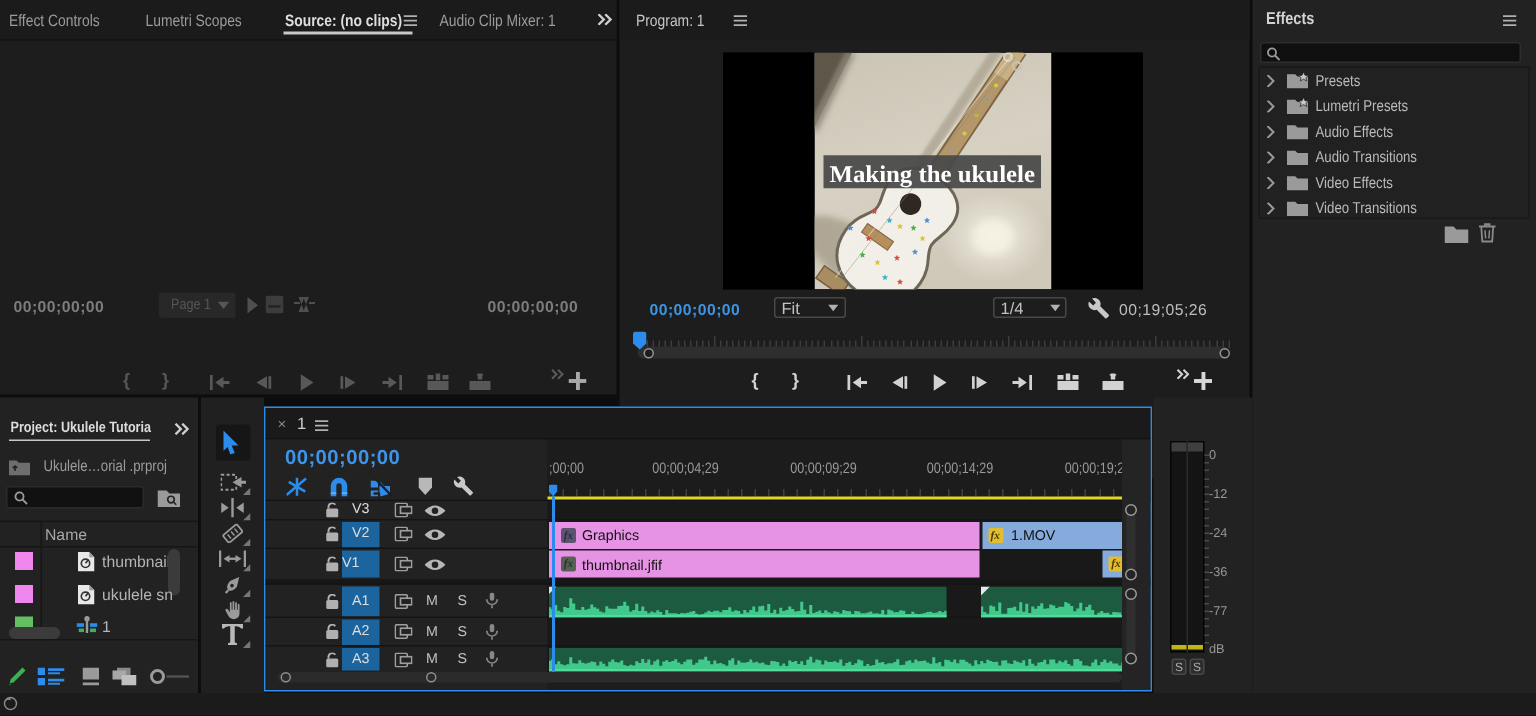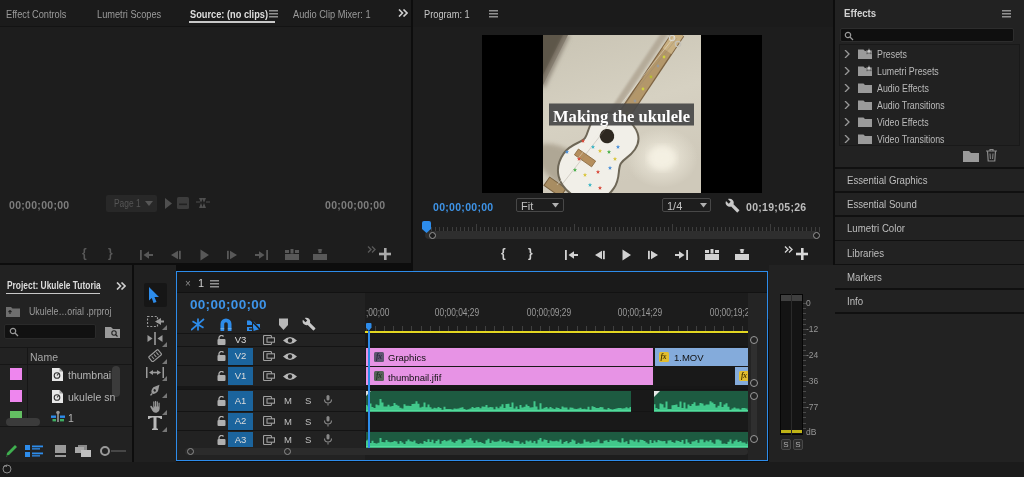--- a/index.html
+++ b/index.html
@@ -211,21 +211,21 @@
         <path d="M0 0 L7 0 L3.5 4.5 Z" fill="#b0b0b0"></path>
       </svg>
     <div class="abs" style="left:249px;top:198px;width:49px;height:14px;border:1px solid #484848;border-radius:2px;"></div>
       <span class="abs" style="left:254px;top:200px;color:#c2c2c2;font-size:11px;">1/4</span>
     <svg class="abs" style="left:287px;top:203px;" width="7" height="4.5">
         <path d="M0 0 L7 0 L3.5 4.5 Z" fill="#b0b0b0"></path>
       </svg>
     <svg class="abs" style="left:312px;top:198px;" width="15" height="15" viewBox="0 0 24 24">
         <path fill="#c8c8c8" d="M22.7 19l-9.1-9.1c.9-2.3.4-5-1.5-6.9-2-2-5-2.4-7.4-1.3L9 6 6 9 1.6 4.7C.4 7.1.9 10.1 2.9 12.1c1.9 1.9 4.6 2.4 6.9 1.5l9.1 9.1c.4.4 1 .4 1.4 0l2.3-2.3c.5-.4.5-1.1.1-1.4z"></path>
       </svg>
-    <span class="abs" style="left:333px;top:201px;color:#bdbdbd;font-size:10.5px;font-weight:bold;letter-spacing:0.3px;">00;19;05;26</span>
+    <span class="abs" style="left:333px;top:201px;color:#bdbdbd;font-size:10.5px;font-weight:normal;letter-spacing:0.3px;">00;19;05;26</span>
 
     <div class="abs" id="prg-ticks" style="left:14px;top:224px;width:392px;height:8px;">
         <div class="abs" style="left:0.0px;top:3px;width:1px;height:5px;background:#3d3d3d;"></div>
         <div class="abs" style="left:4.1px;top:3px;width:1px;height:5px;background:#3d3d3d;"></div>
         <div class="abs" style="left:8.2px;top:3px;width:1px;height:5px;background:#3d3d3d;"></div>
         <div class="abs" style="left:12.2px;top:3px;width:1px;height:5px;background:#3d3d3d;"></div>
         <div class="abs" style="left:16.3px;top:3px;width:1px;height:5px;background:#3d3d3d;"></div>
         <div class="abs" style="left:20.4px;top:3px;width:1px;height:5px;background:#3d3d3d;"></div>
         <div class="abs" style="left:24.5px;top:3px;width:1px;height:5px;background:#3d3d3d;"></div>
         <div class="abs" style="left:28.6px;top:3px;width:1px;height:5px;background:#3d3d3d;"></div>
@@ -432,35 +432,20 @@
         <span class="abs c" style="left:37px;top:88px;color:#bababa;font-size:10.5px;">Video Transitions</span>
       </div>
     <svg class="abs" style="left:128px;top:149px;" width="16" height="13">
         <path d="M0 2 L6 2 L8 4 L16 4 L16 13 L0 13 Z" fill="#9a9a9a"></path>
       </svg>
     <svg class="abs" style="left:150px;top:148px;" width="13" height="14" viewBox="0 0 13 14">
         <path d="M1 3 L12 3 M5 3 L5 1.5 L8 1.5 L8 3 M2.5 3 L3.2 13 L9.8 13 L10.5 3" fill="none" stroke="#8a8a8a" stroke-width="1.2"></path>
         <line x1="5" y1="5.5" x2="5.4" y2="11" stroke="#8a8a8a"></line>
         <line x1="8" y1="5.5" x2="7.6" y2="11" stroke="#8a8a8a"></line>
       </svg>
-    <div class="abs" id="fxsections" style="left:0;top:167px;width:189px;height:150px;">
-        <div class="abs" style="left:0;top:0.0px;width:189px;height:1.5px;background:#101010;"></div>
-        <span class="abs c" style="left:12px;top:7px;color:#bebebe;font-size:11.5px;">Essential Graphics</span>
-        <div class="abs" style="left:0;top:24.2px;width:189px;height:1.5px;background:#101010;"></div>
-        <span class="abs c" style="left:12px;top:31.2px;color:#bebebe;font-size:11.5px;">Essential Sound</span>
-        <div class="abs" style="left:0;top:48.4px;width:189px;height:1.5px;background:#101010;"></div>
-        <span class="abs c" style="left:12px;top:55.4px;color:#bebebe;font-size:11.5px;">Lumetri Color</span>
-        <div class="abs" style="left:0;top:72.6px;width:189px;height:1.5px;background:#101010;"></div>
-        <span class="abs c" style="left:12px;top:79.6px;color:#bebebe;font-size:11.5px;">Libraries</span>
-        <div class="abs" style="left:0;top:96.8px;width:189px;height:1.5px;background:#101010;"></div>
-        <span class="abs c" style="left:12px;top:103.8px;color:#bebebe;font-size:11.5px;">Markers</span>
-        <div class="abs" style="left:0;top:121.0px;width:189px;height:1.5px;background:#101010;"></div>
-        <span class="abs c" style="left:12px;top:128px;color:#bebebe;font-size:11.5px;">Info</span>
-        <div class="abs" style="left:0;top:145.2px;width:189px;height:1.5px;background:#101010;"></div>
-      </div>
   </div>
 
   <div class="abs" id="projpanel" style="left:0;top:265px;width:132px;height:197px;background:#222222;">
     <span class="abs c" style="left:7px;top:15px;color:#dcdcdc;font-size:10px;font-weight:bold;">Project: Ukulele Tutoria</span>
     <div class="abs" style="left:6px;top:27.5px;width:94px;height:1.5px;background:#c8c8c8;"></div>
     <svg class="abs" style="left:116px;top:17px" width="10" height="8" viewBox="0 0 10 8">
         <path d="M1 0.5 L4.5 4 L1 7.5 M5.5 0.5 L9 4 L5.5 7.5" fill="none" stroke="#cfcfcf" stroke-width="1.6"></path>
       </svg>
     <svg class="abs" style="left:6px;top:40px;" width="14" height="12">
         <path d="M0 2 L5 2 L6.5 3.5 L14 3.5 L14 12 L0 12 Z" fill="#6e6e6e"></path>
@@ -725,21 +710,21 @@
       <svg class="abs" style="left:106px;top:80.25px" width="14" height="9">
         <path d="M0 4.5 Q7 -2.5 14 4.5 Q7 11.5 0 4.5 Z" fill="#b8b8b8"></path>
         <circle cx="7" cy="4.5" r="2.2" fill="#222"></circle>
       </svg>
       <div class="abs" style="left:0;top:93.2px;width:590px;height:1px;background:#141414;"></div>
       <svg class="abs" style="left:40px;top:98.75px" width="9" height="10">
         <path d="M2 4 L2 2.5 A2.5 2.5 0 0 1 6.5 1.5" fill="none" stroke="#b0b0b0" stroke-width="1.3"></path>
         <rect x="0.5" y="4" width="8" height="6" rx="1" fill="#b0b0b0"></rect>
       </svg>
       <div class="abs" style="left:51px;top:94.5px;width:25px;height:18px;background:#1b649d;"></div>
-      <div class="abs" style="left:51px;top:97.75px;width:25px;text-align:center;color:#dcdcdc;font-size:9.5px;">V1</div>
+      <div class="abs" style="left:51px;top:97.75px;width:25px;text-align:left;color:#dcdcdc;font-size:9.5px;">V1</div>
       <svg class="abs" style="left:86px;top:98.75px" width="12" height="10">
         <rect x="0.5" y="0.5" width="8" height="9" rx="1" fill="none" stroke="#9f9f9f" stroke-width="1.1"></rect>
         <rect x="4" y="2.8" width="7.5" height="4.4" fill="#222" stroke="#9f9f9f" stroke-width="1.1"></rect>
       </svg>
       <svg class="abs" style="left:106px;top:99.75px" width="14" height="9">
         <path d="M0 4.5 Q7 -2.5 14 4.5 Q7 11.5 0 4.5 Z" fill="#b8b8b8"></path>
         <circle cx="7" cy="4.5" r="2.2" fill="#222"></circle>
       </svg>
       <div class="abs" style="left:0;top:117.2px;width:590px;height:1px;background:#141414;"></div>
       <svg class="abs" style="left:40px;top:123.75px" width="9" height="10">

